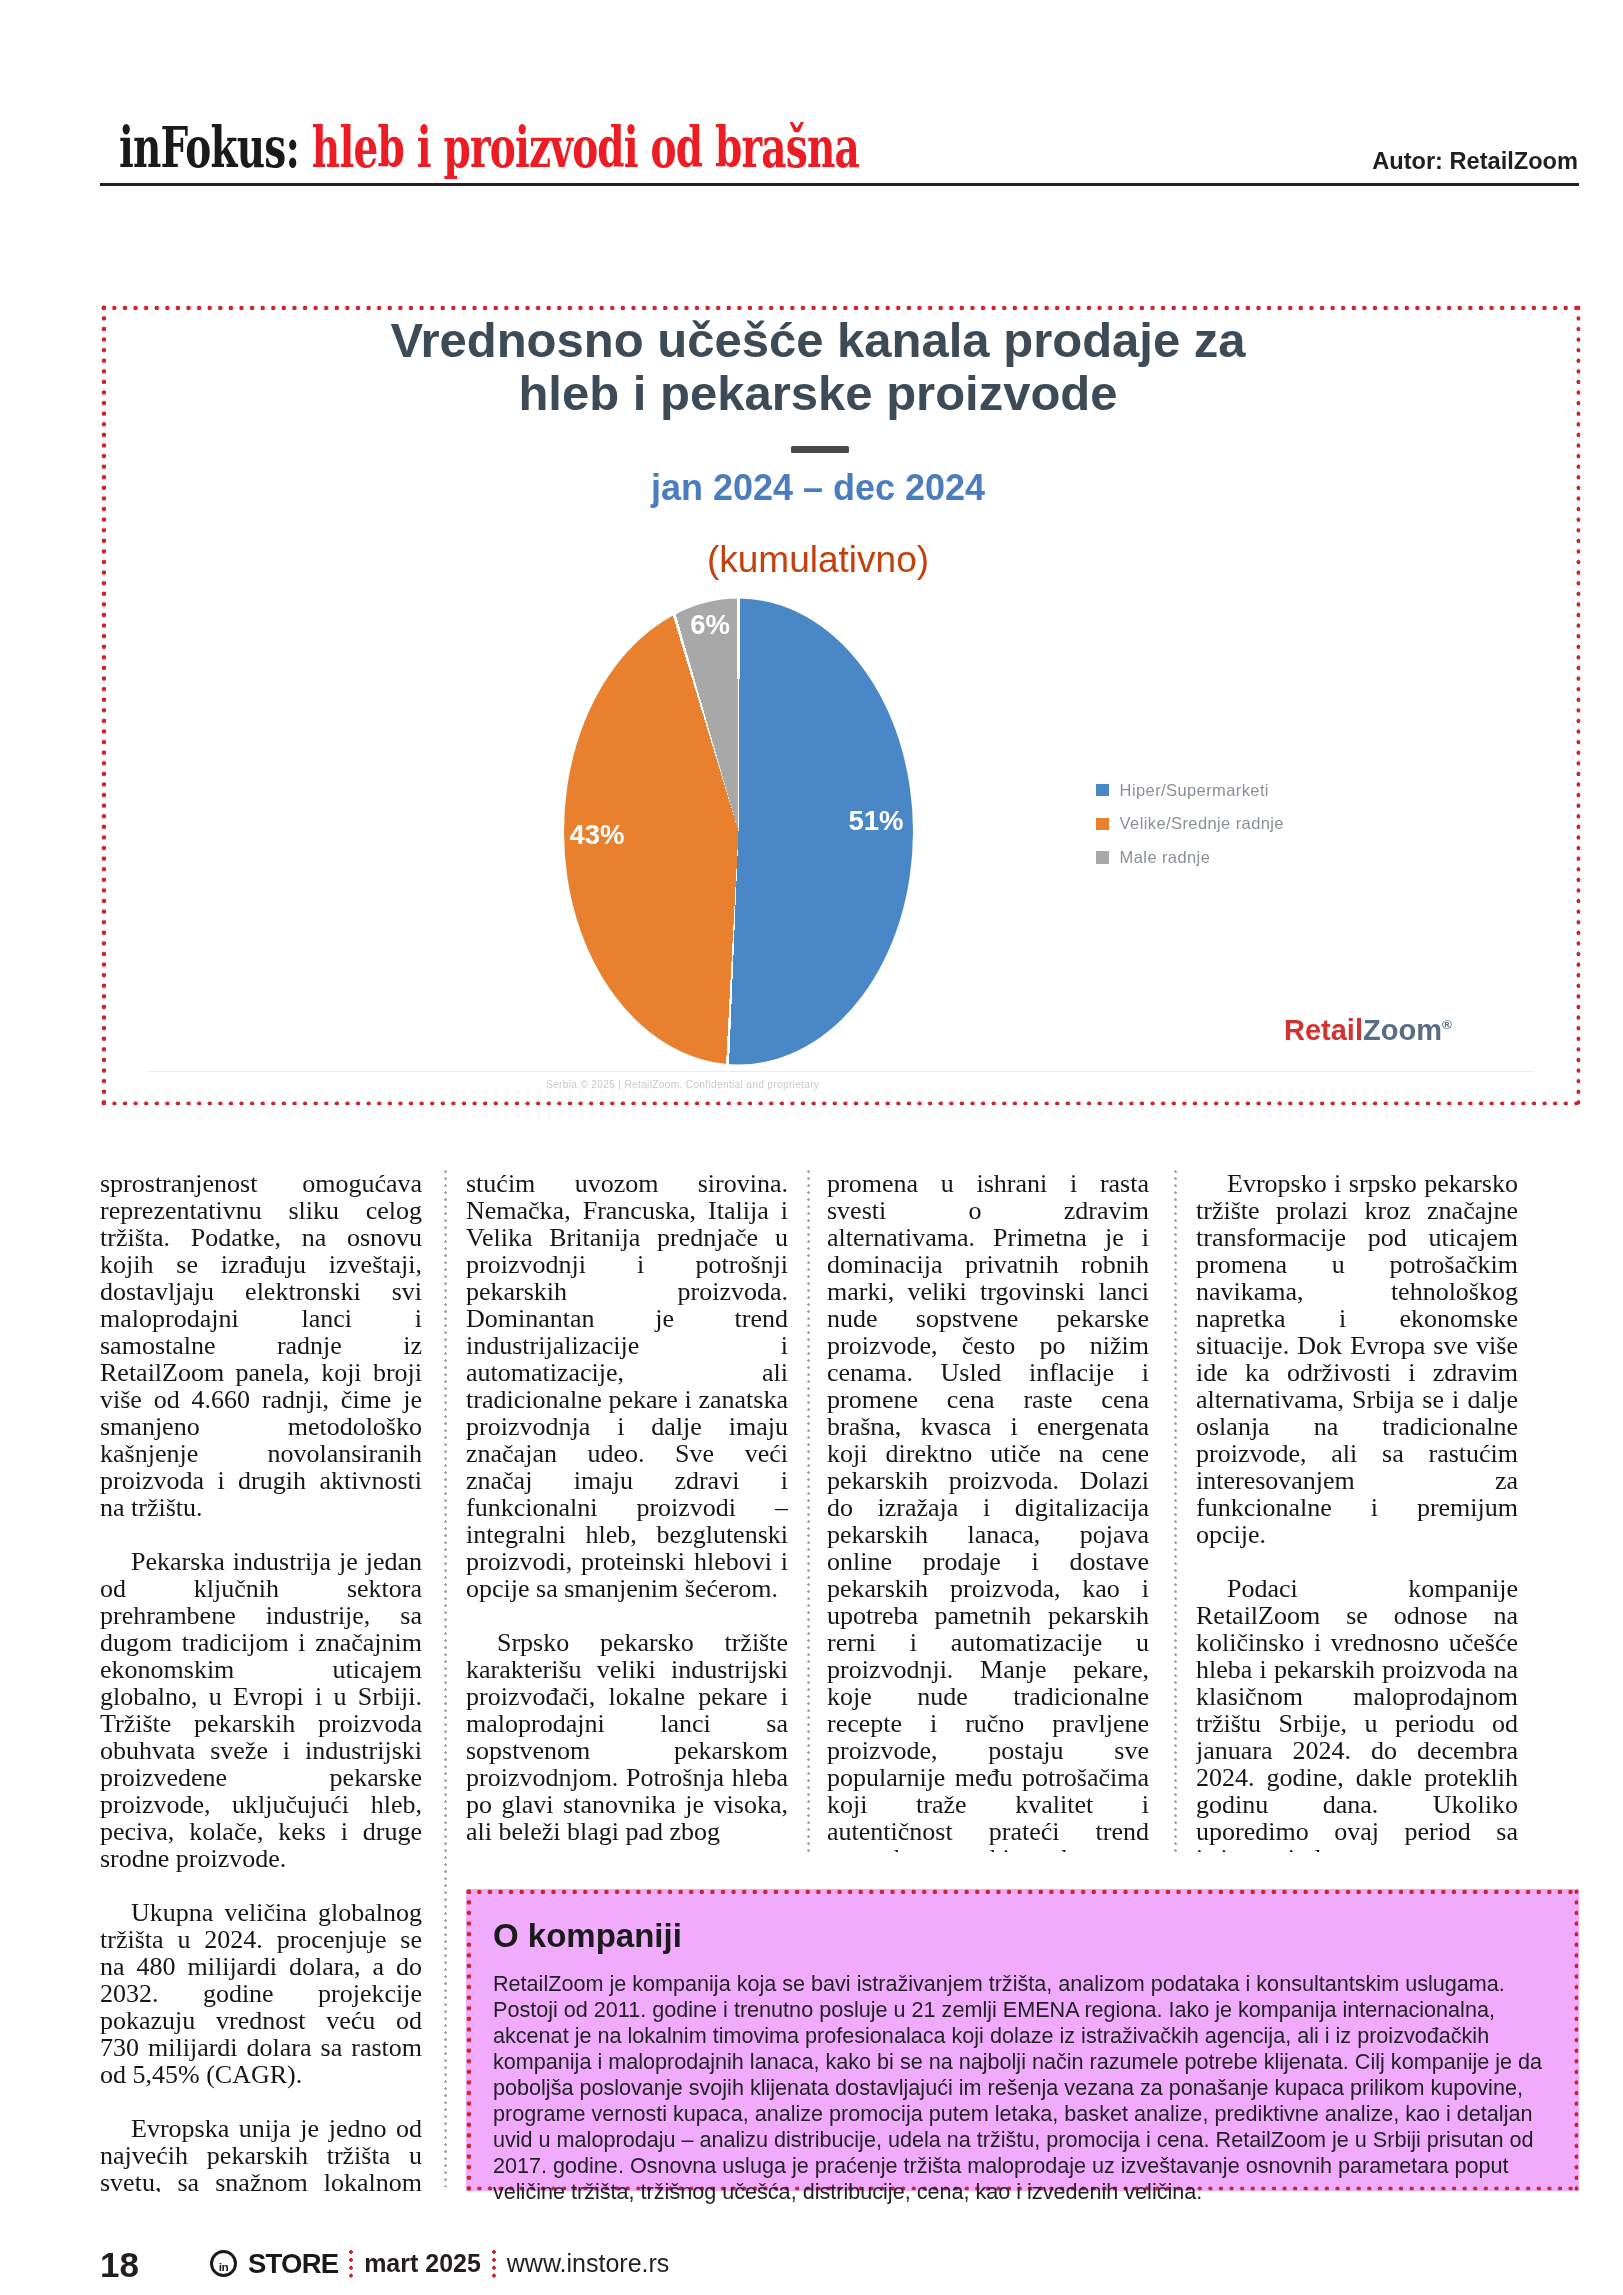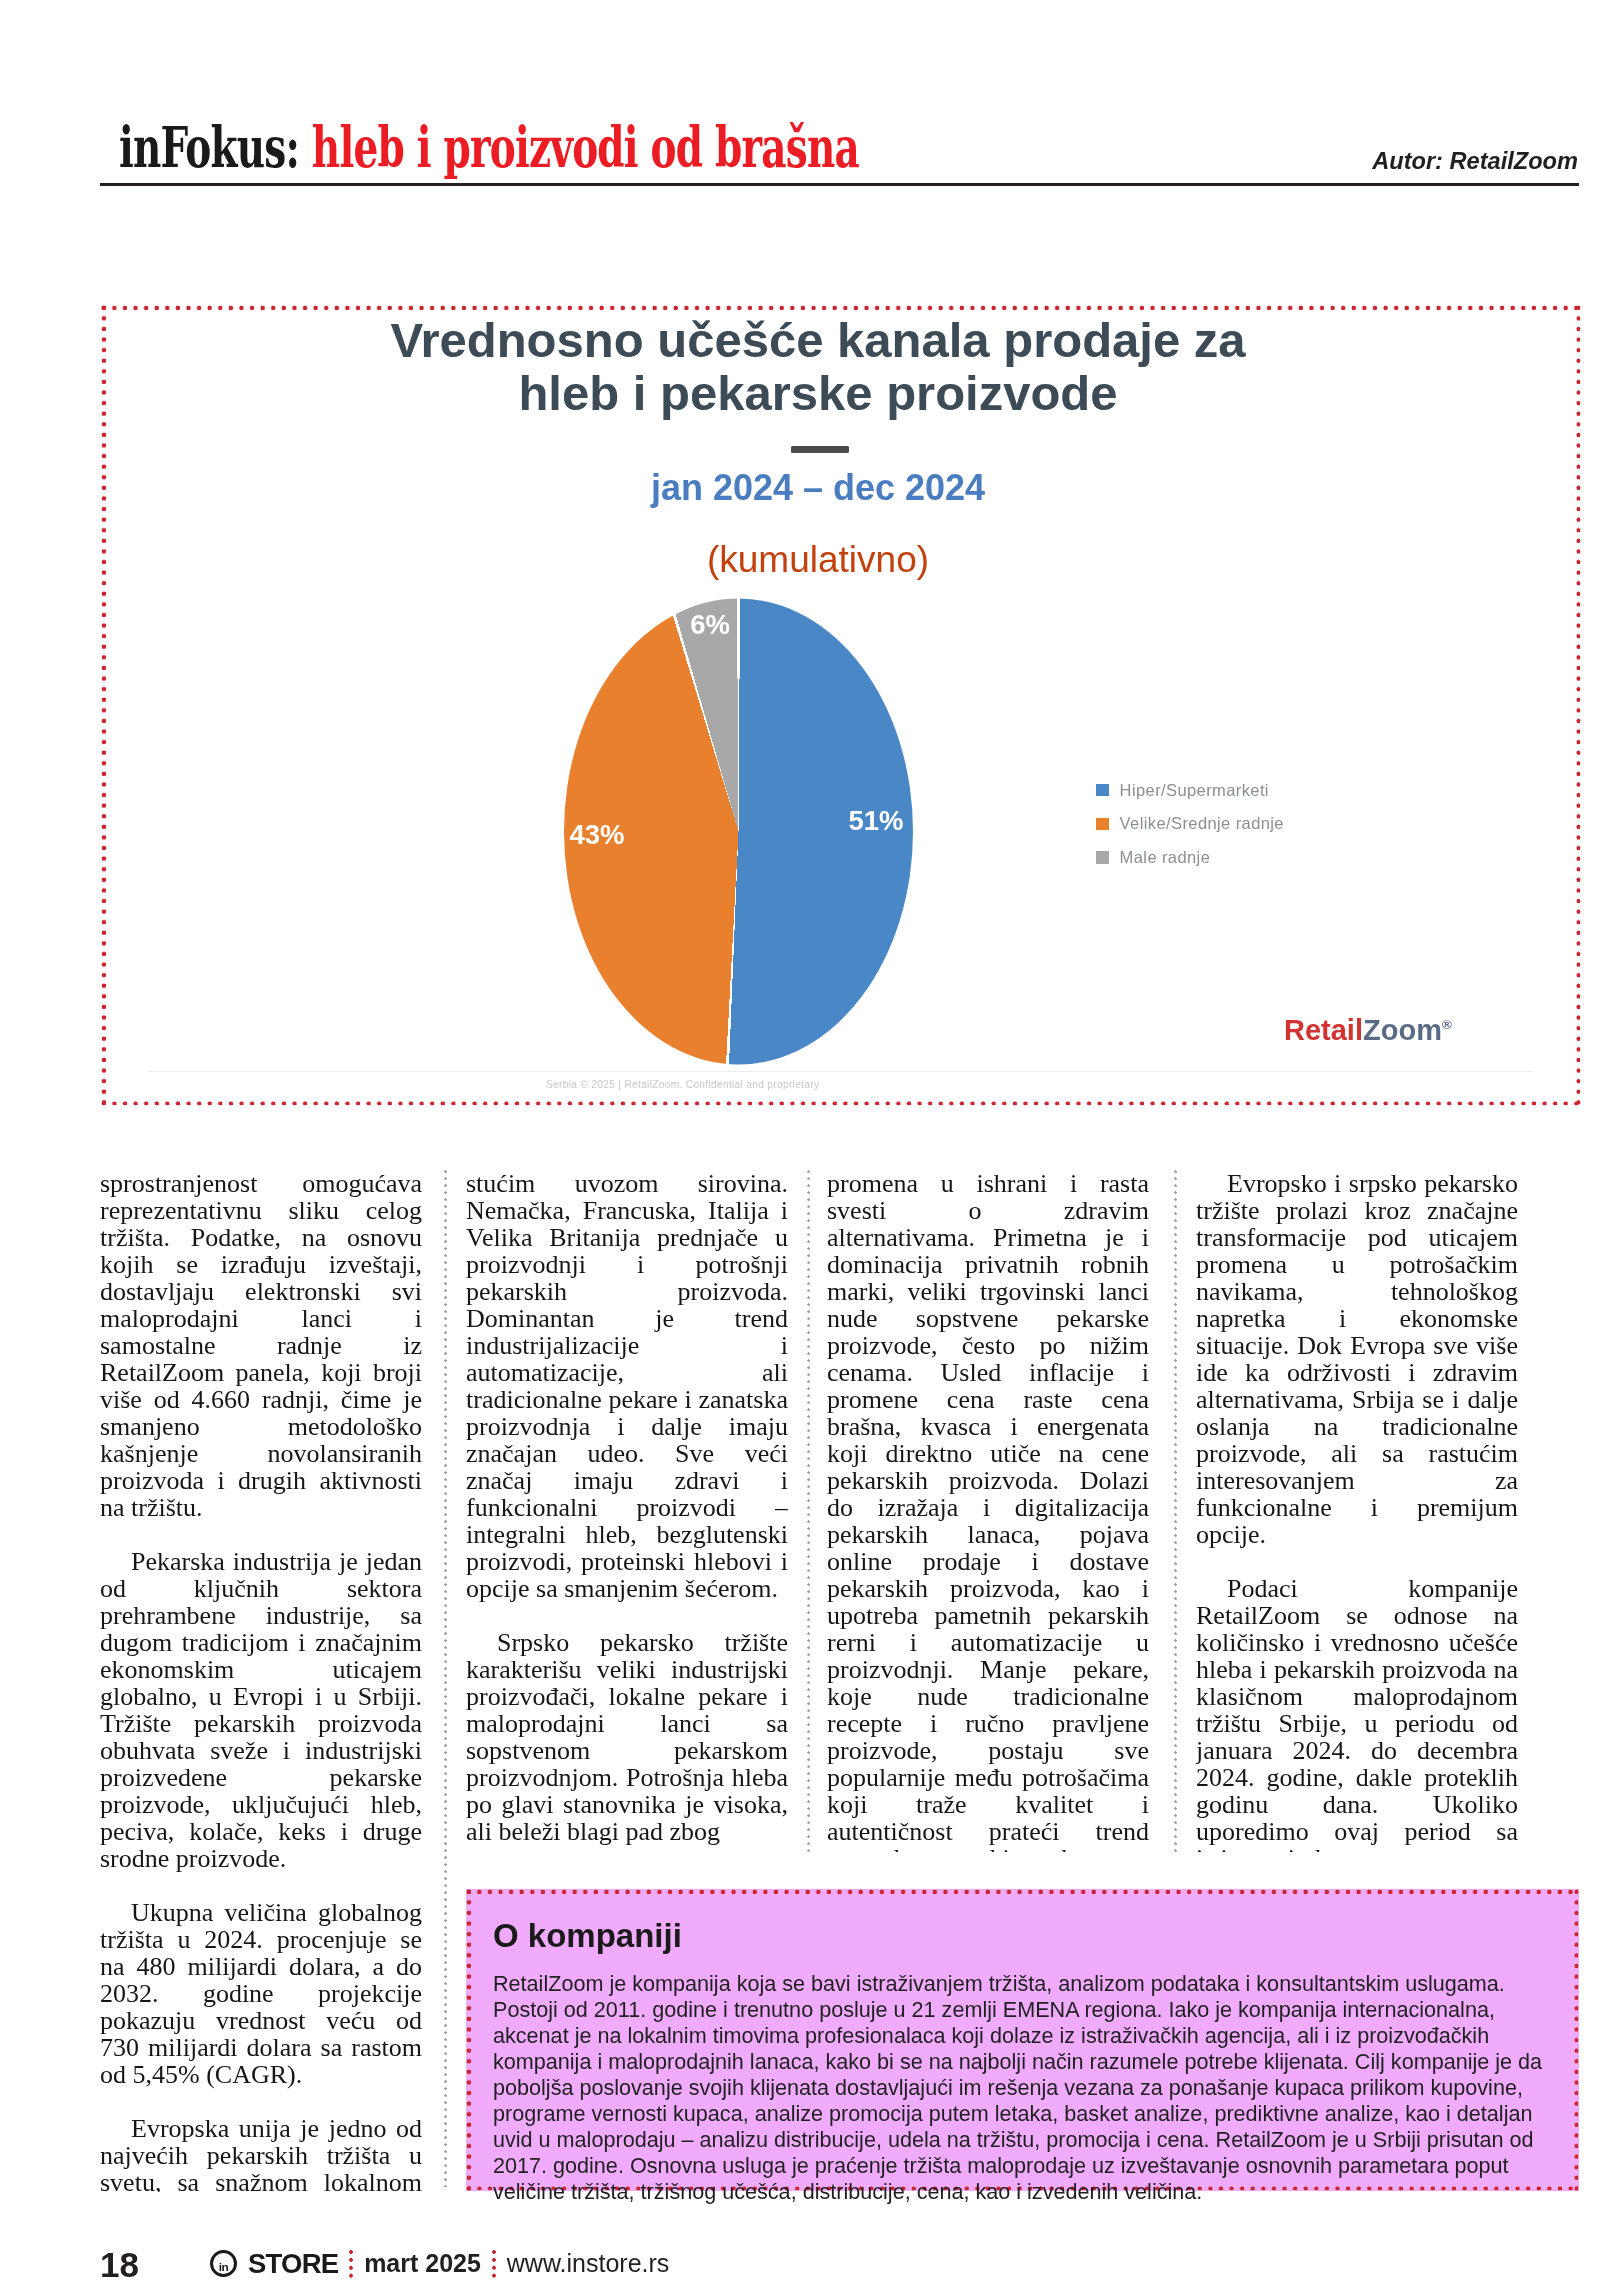--- a/index.html
+++ b/index.html
@@ -6,21 +6,21 @@
   body{width:1623px;height:2295px;background:#ffffff;position:relative;
        font-family:"Liberation Sans",sans-serif;color:#1d1d1b;}
   .abs{position:absolute;}
 
   
   .kicker-wrap{left:100px;top:108px;height:72px;display:flex;align-items:flex-end;margin-left:19px;}
   .kicker{font-family:"DejaVu Serif",serif;font-weight:bold;font-size:39px;letter-spacing:-0.8px;
           transform:scaleY(1.42);transform-origin:left bottom;white-space:nowrap;}
   .k-black{color:#1a1a1a;}
   .k-red{color:#ec1c24;}
-  .author{right:45px;top:148px;font-size:23.6px;font-weight:bold;color:#231f20;font-style:italic;}
+  .author{right:45px;top:148px;font-size:23.6px;font-weight:bold;color:#231f20;}
   .header-rule{left:100px;top:183px;width:1479px;height:3.1px;background:#231f20;}
 
   
   .rdots-h{height:5.5px;background-image:radial-gradient(circle at 2.7px 2.7px,#cb2630 2px,transparent 2.4px);
            background-size:10.6px 5.5px;background-repeat:repeat-x;}
   .rdots-v{width:5.5px;background-image:radial-gradient(circle at 2.7px 2.7px,#cb2630 2px,transparent 2.4px);
            background-size:5.5px 10.6px;background-repeat:repeat-y;}
   .gdots-v{width:3.1px;background-image:radial-gradient(circle at 1.6px 1.6px,#a3a3a3 1.2px,transparent 1.5px);
            background-size:3.1px 7px;background-repeat:repeat-y;}
   .fdots-v{width:3.9px;background-image:radial-gradient(circle at 2px 2px,#cb2630 1.6px,transparent 1.9px);

